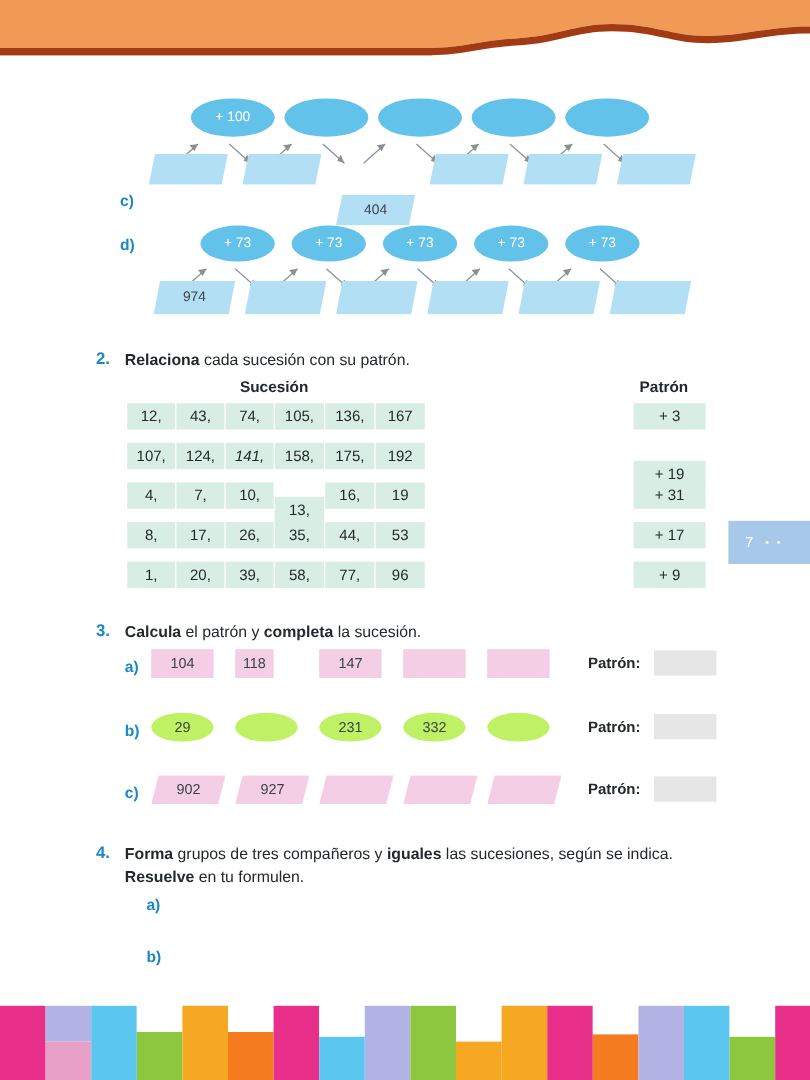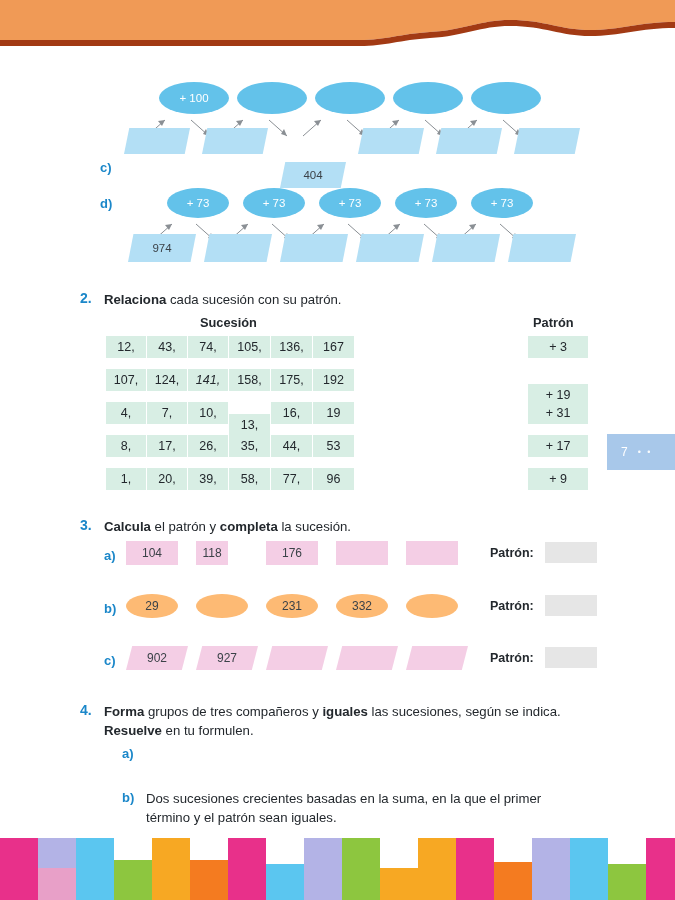--- a/index.html
+++ b/index.html
@@ -112,21 +112,21 @@
 
   
   .pink-rect {
     position: absolute;
     background: #f4cee5;
     display: flex; align-items: center; justify-content: center;
     font-size: 12px; color: #3b4248;
   }
   .pink-oval {
     position: absolute;
-    background: #fdba74;
+    background: #bef264;
     border-radius: 50%;
     display: flex; align-items: center; justify-content: center;
     font-size: 12px; color: #3b4248;
   }
   .pink-trap {
     position: absolute;
     background: #f4cee5;
     clip-path: polygon(10% 0%, 100% 0%, 90% 100%, 0% 100%);
     display: flex; align-items: center; justify-content: center;
     font-size: 12px; color: #3b4248;
@@ -303,21 +303,21 @@
   <div class="patron-cell abs" style="left:528px;top:468px;">+  9</div>
 
   <div class="ex-num abs" style="left:80px;top:517px;">3.</div>
   <div class="body-text abs" style="left:104px;top:517px;width:440px;">
     <b>Calcula</b><span> el patrón y </span><b>completa</b><span> la sucesión.</span>
   </div>
 
   <div class="num-lbl abs" style="left:104px;top:548px;">a)</div>
   <div class="pink-rect" style="left:126px;top:541px;width:52px;height:24px;">104</div>
   <div class="pink-rect" style="left:196px;top:541px;width:32px;height:24px;">118</div>
-  <div class="pink-rect" style="left:266px;top:541px;width:52px;height:24px;">176</div>
+  <div class="pink-rect" style="left:266px;top:541px;width:52px;height:24px;">147</div>
   <div class="pink-rect" style="left:336px;top:541px;width:52px;height:24px;"></div>
   <div class="pink-rect" style="left:406px;top:541px;width:52px;height:24px;"></div>
   <div class="patron-label" style="left:490px;top:546px;">Patrón:</div>
   <div class="patron-blank" style="left:545px;top:542px;"></div>
 
   <div class="num-lbl abs" style="left:104px;top:601px;">b)</div>
   <div class="pink-oval" style="left:126px;top:594px;width:52px;height:24px;">29</div>
   <div class="pink-oval" style="left:196px;top:594px;width:52px;height:24px;"></div>
   <div class="pink-oval" style="left:266px;top:594px;width:52px;height:24px;">231</div>
   <div class="pink-oval" style="left:336px;top:594px;width:52px;height:24px;">332</div>
@@ -336,21 +336,20 @@
 
   <div class="ex-num abs" style="left:80px;top:702px;">4.</div>
   <div class="body-text abs" style="left:104px;top:702px;width:470px;">
     <b>Forma</b><span> grupos de tres compañeros y </span><b>iguales</b><span> las sucesiones, según se indica.</span><br>
     <b>Resuelve</b><span> en tu formulen.</span>
   </div>
 
   <div class="num-lbl abs" style="left:122px;top:746px;">a)</div>
 
   <div class="num-lbl abs" style="left:122px;top:790px;">b)</div>
-  <div class="body-text abs" style="left:146px;top:789px;width:420px;">Dos sucesiones crecientes basadas en la suma, en la que el primer término y el patrón sean iguales.</div>
 
   <div class="bottom-bars">
     <div class="bar" style="left:0px;  top:0px;  width:38px; height:62px; background:#e8308a;"></div>
     <div class="bar" style="left:38px; top:0px;  width:38px; height:30px; background:#b3b3e6;"></div>
     <div class="bar" style="left:38px; top:30px; width:38px; height:32px; background:#e8a0c8;"></div>
     <div class="bar" style="left:76px; top:0px;  width:38px; height:62px; background:#5bc6f0;"></div>
     <div class="bar" style="left:114px;top:0px;  width:38px; height:22px; background:#ffffff;"></div>
     <div class="bar" style="left:114px;top:22px; width:38px; height:40px; background:#8dc63f;"></div>
     <div class="bar" style="left:152px;top:0px;  width:38px; height:62px; background:#f7a823;"></div>
     <div class="bar" style="left:190px;top:0px;  width:38px; height:22px; background:#ffffff;"></div>

